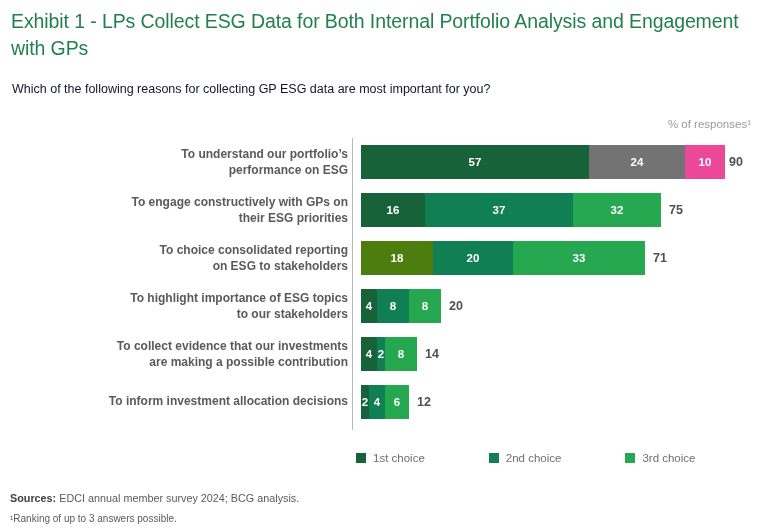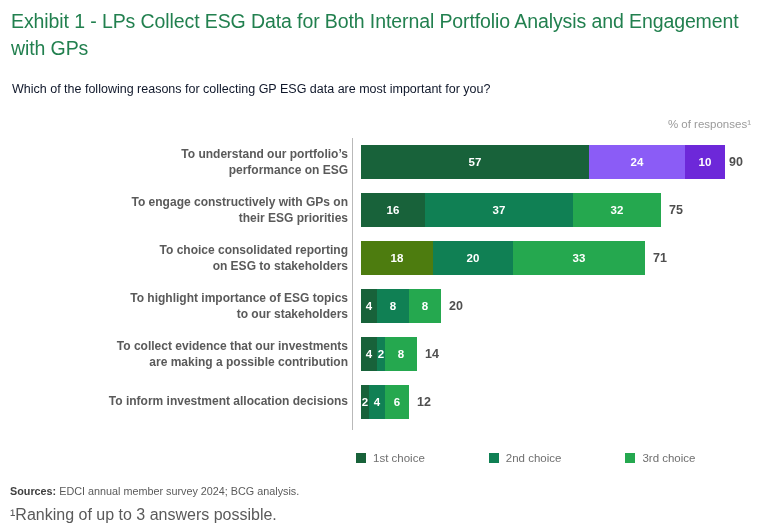--- a/index.html
+++ b/index.html
@@ -150,21 +150,21 @@
   }
   .sources {
     font-size: 10.8px;
     color: #5a5a5a;
     margin-bottom: 9px;
   }
   .sources b {
     color: #3f3f3f;
   }
   .footnote {
-    font-size: 16px;
+    font-size: 10px;
     color: #5a5a5a;
   }
 </style>
 </head>
 <body>
 
 <div class="exhibit-title">Exhibit 1 - LPs Collect ESG Data for Both Internal Portfolio Analysis and Engagement with GPs</div>
 <div class="exhibit-subtitle">Which of the following reasons for collecting GP ESG data are most important for you?</div>
 
 <div class="chart-area">
@@ -173,24 +173,24 @@
   <div class="rows" id="rows-container">
       <div class="bar-row">
         <div class="cat-label">
           <div>To understand our portfolio’s</div>
           <div>performance on ESG</div>
         </div>
         <div class="bar-track">
           <div class="seg" style="width: 228px; background: rgb(24, 98, 58);">
             <span>57</span>
           </div>
-          <div class="seg" style="width: 96px; background: #8b5cf6;">
+          <div class="seg" style="width: 96px; background: #737373;">
             <span>24</span>
           </div>
-          <div class="seg" style="width: 40px; background: #6d28d9;">
+          <div class="seg" style="width: 40px; background: #ec4899;">
             <span>10</span>
           </div>
         </div>
         <div class="bar-total" style="left: 721px;">90</div>
       </div>
       <div class="bar-row">
         <div class="cat-label">
           <div>To engage constructively with GPs on</div>
           <div>their ESG priorities</div>
         </div>

